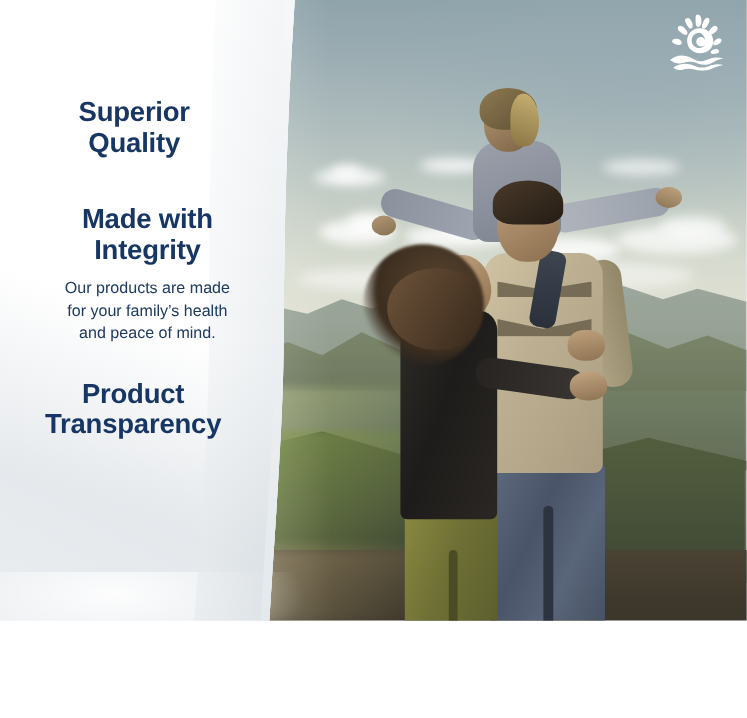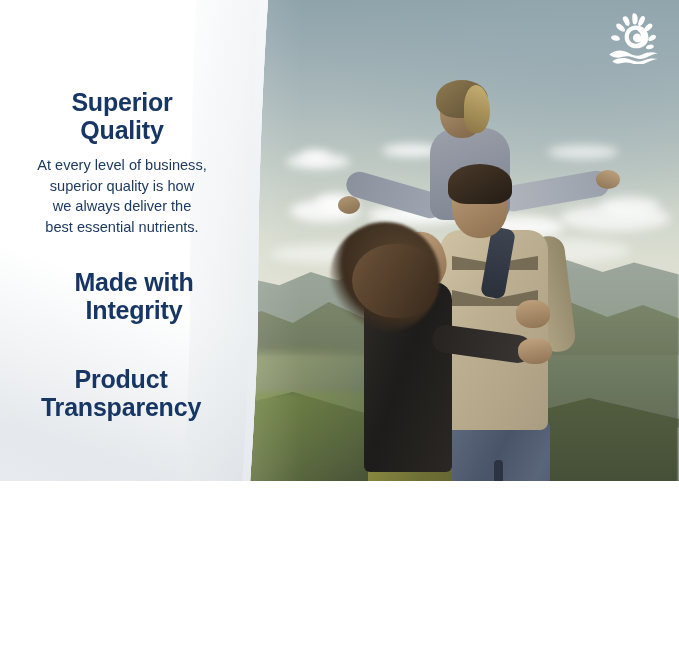--- a/index.html
+++ b/index.html
@@ -6,21 +6,21 @@
   html,body { width:679px; height:653px; }
   body {
     font-family:"Liberation Sans", sans-serif;
     background:#ffffff;
     overflow:hidden;
     position:relative;
   }
   #stage {
     position:relative;
     width:679px;
-    height:481px;
+    height:564px;
     overflow:hidden;
     background:#ffffff;
   }
 
   
   .photo-layer {
     position:absolute;
     inset:0;
     clip-path: path("M 268 0 L 679 0 L 679 653 L 240 653 C 246 520 258 400 258 300 C 258 200 262 90 268 0 Z");
   }
@@ -357,29 +357,28 @@
   <div class="panel-wash"></div>
   <div class="panel-swoosh"></div>
   <div class="edge-glow"></div>
   <div class="edge-hard"></div>
 
   <div class="content">
 
     <div class="block b1">
       <h2>Superior
 Quality</h2>
-      <p>At every level of business,
-superior quality is how
-we always deliver the
-best essential nutrients.</p>
     </div>
 
     <div class="block b2">
       <h2>Made with
 Integrity</h2>
+      <p>Our products are made
+for your family’s health
+and peace of mind.</p>
     </div>
 
     <div class="block b3">
       <h2>Product
 Transparency</h2>
     </div>
 
   </div>
 
   <div class="logo">

